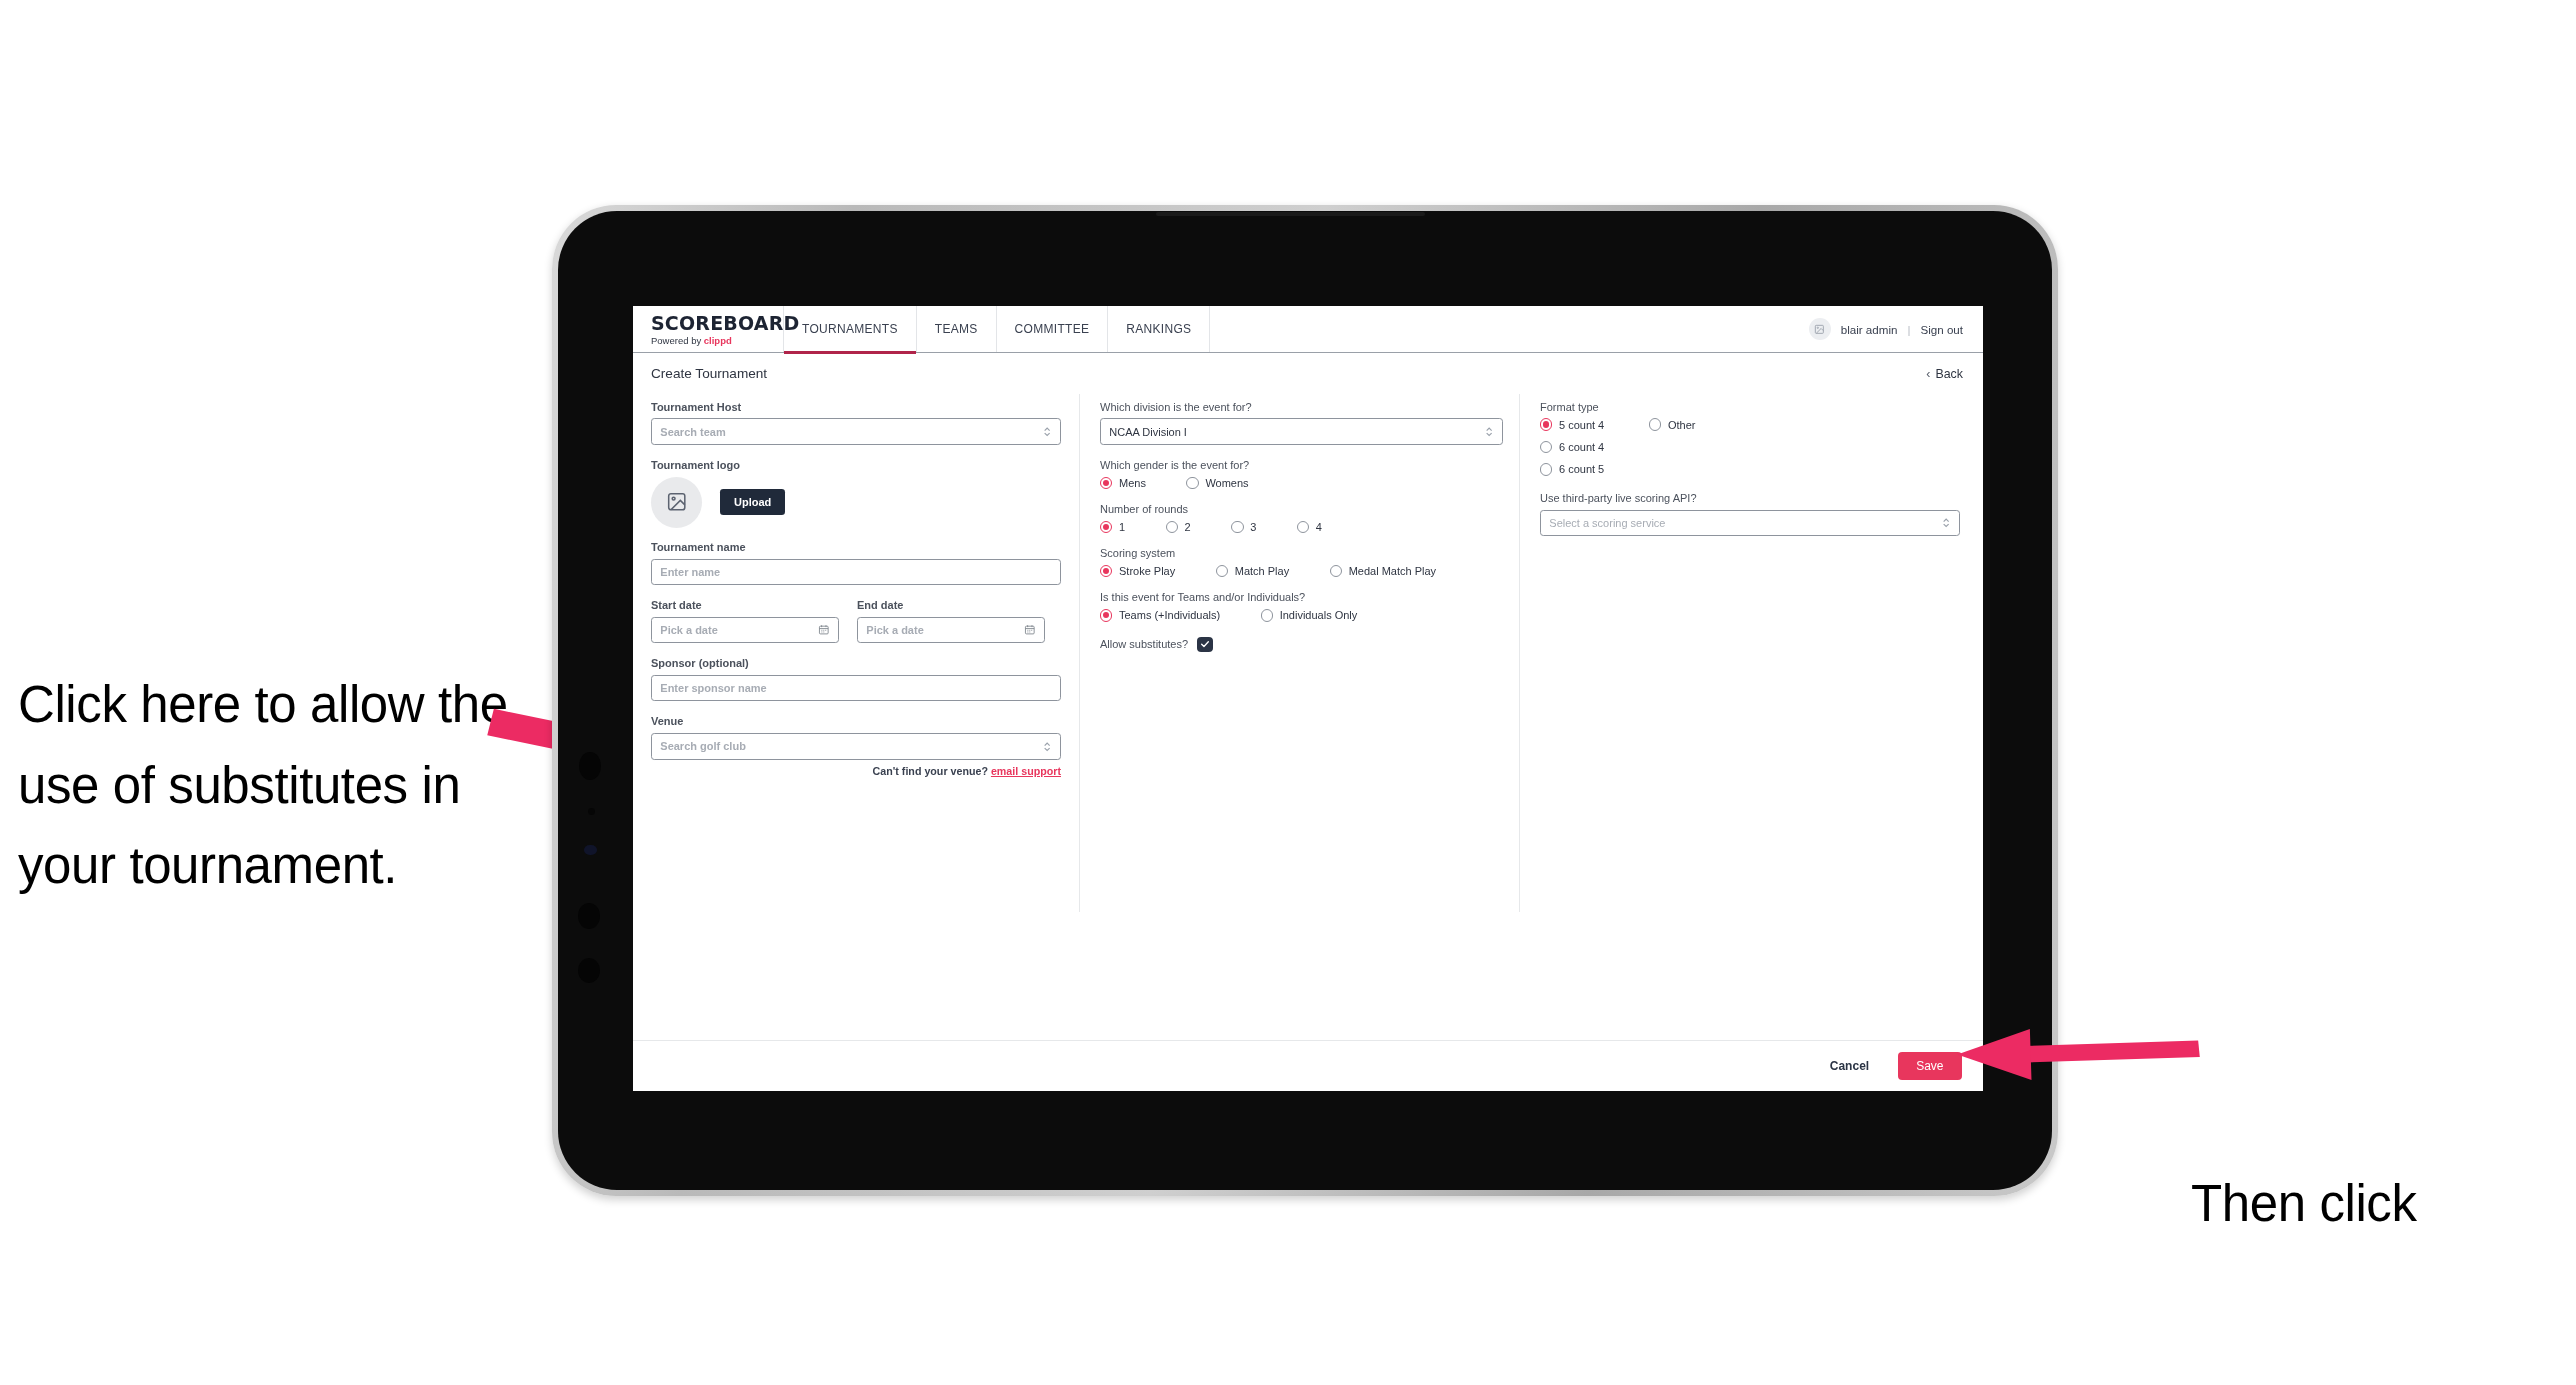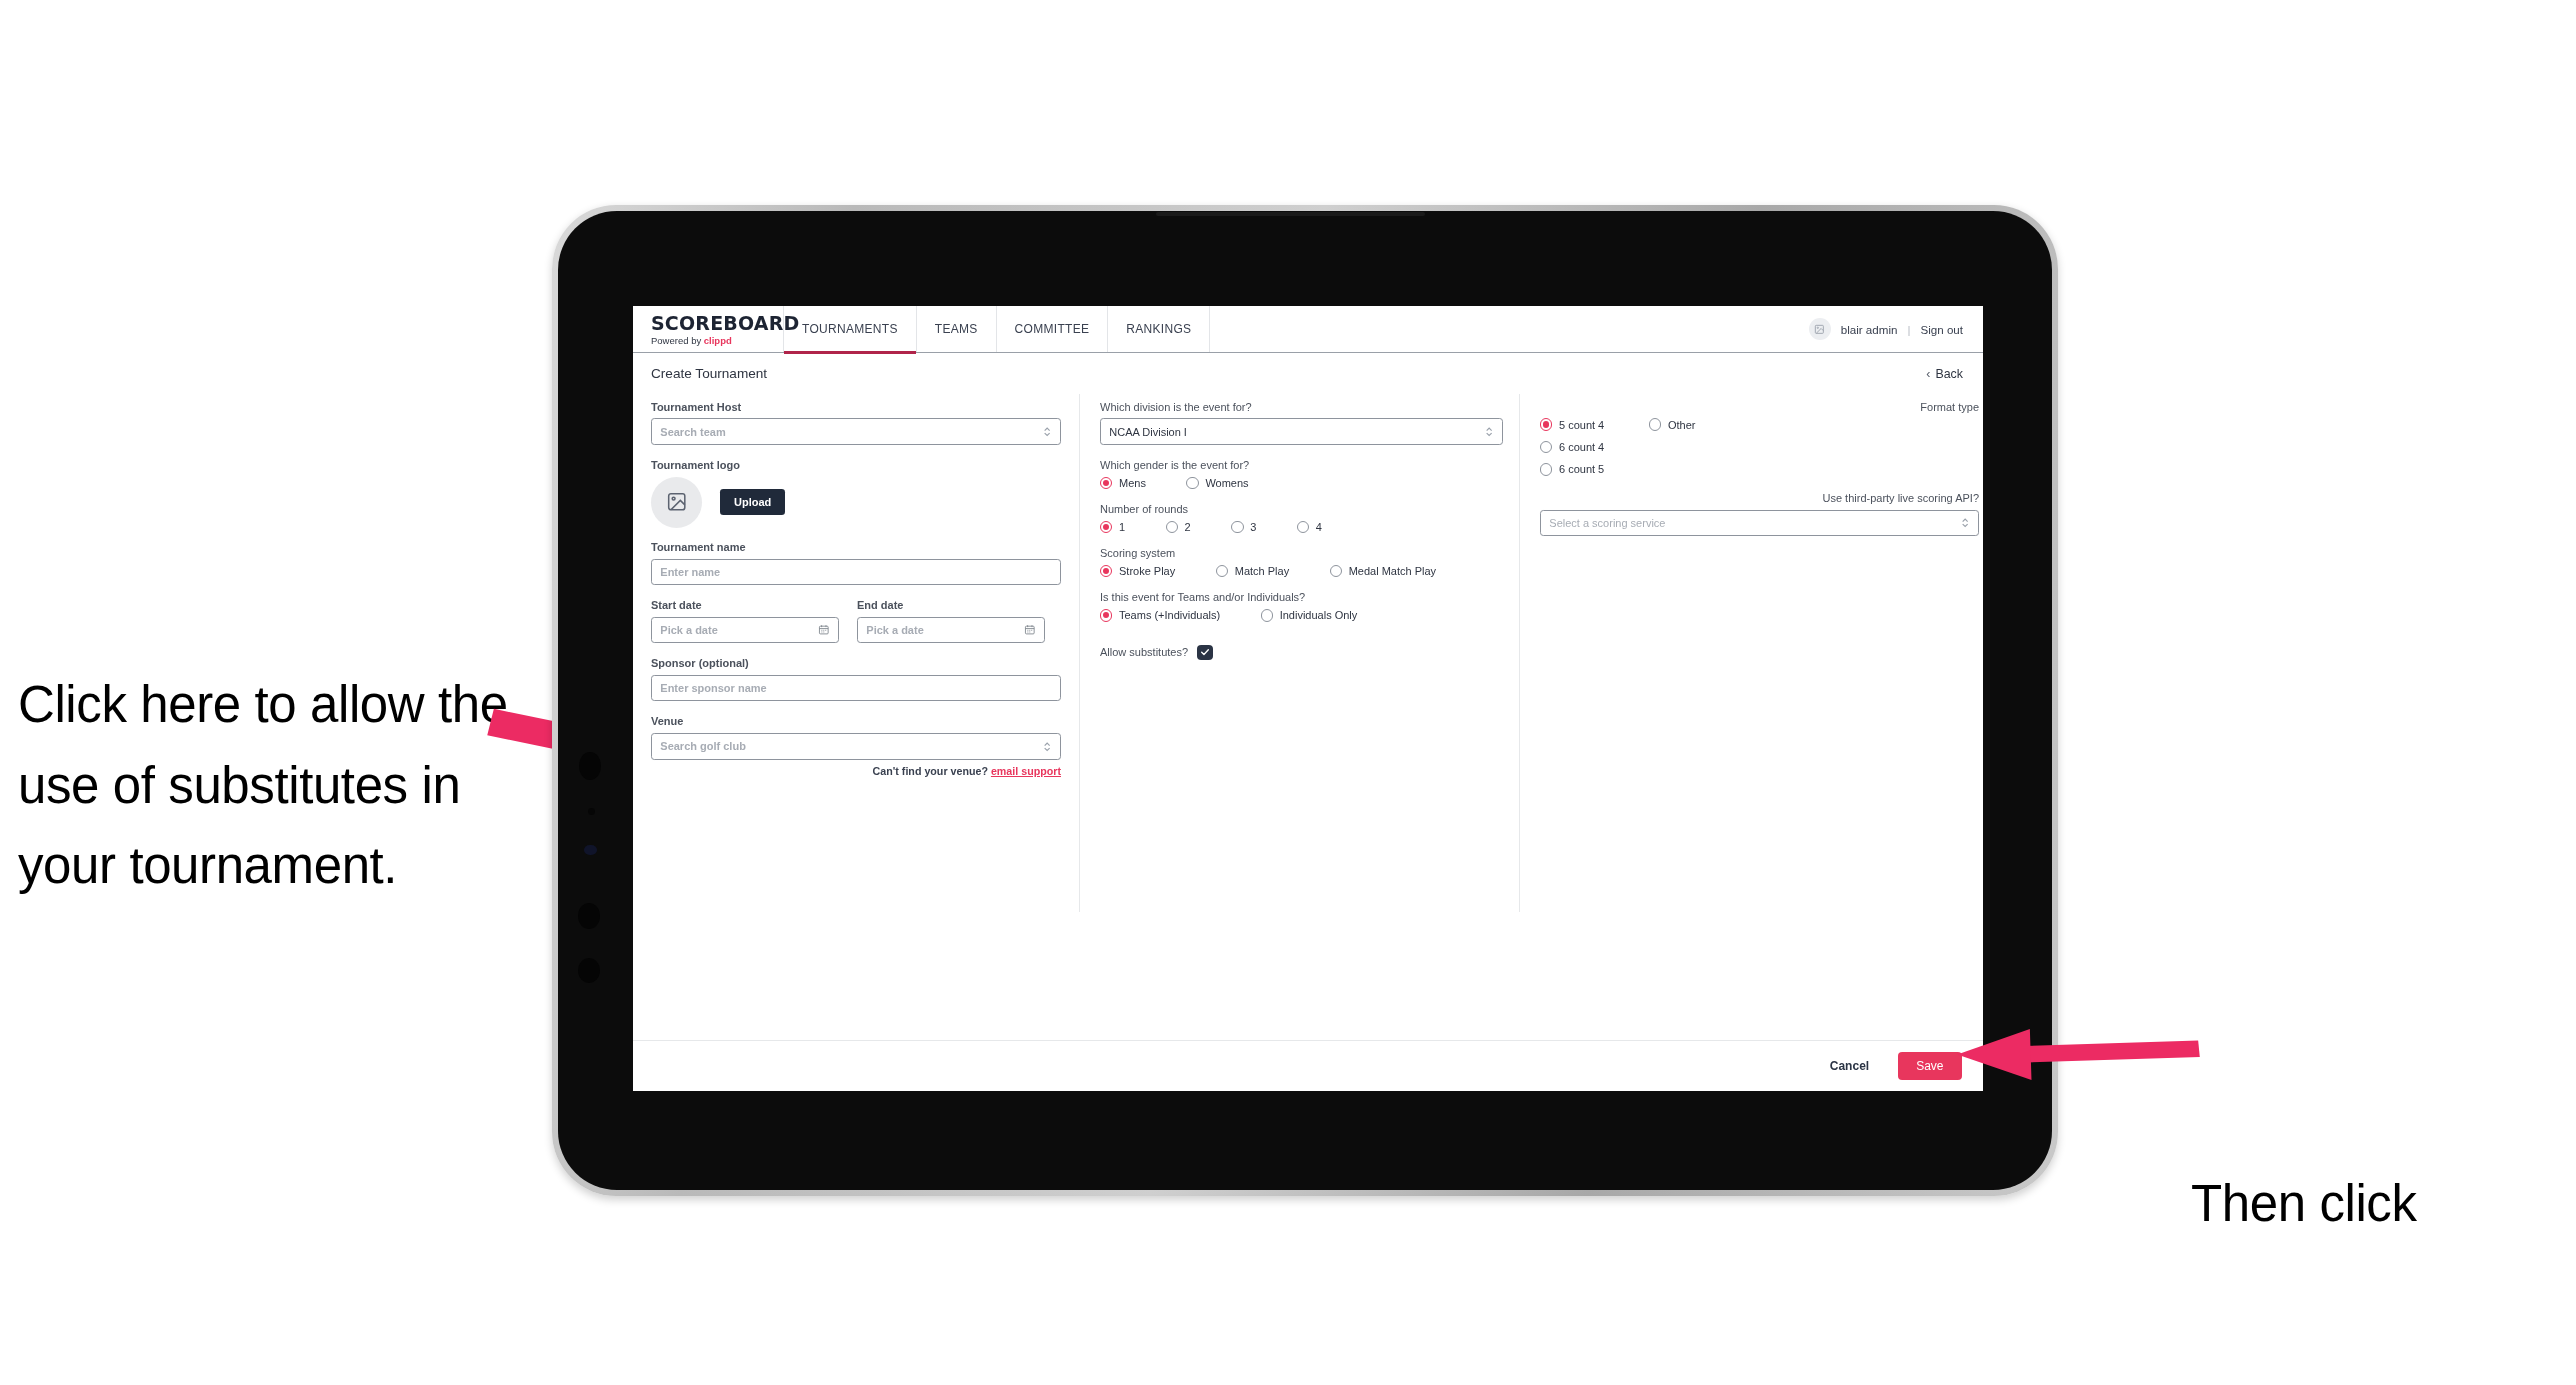--- a/index.html
+++ b/index.html
@@ -180,22 +180,22 @@
   #form-area {
     display: flex;
     height: 518px;
     padding: 0 0 0 0;
     box-sizing: border-box;
   }
   .form-col { box-sizing: border-box; padding: 6.6px 0 0 0; }
   #col-left   { width: 446px; padding-left: 18px; padding-right: 18px; font-weight: bold; }
   #col-mid    { width: 440px; padding-left: 20px; padding-right: 16.5px;
                 border-left: 0.8px solid #e6e8ea; }
-  #col-right  { flex: 1;      padding-left: 20px; padding-right: 4px;
-                border-left: 0.8px solid #e6e8ea; text-align: right; }
+  #col-right  { flex: 1;      padding-left: 20px; padding-right: 23px;
+                border-left: 0.8px solid #e6e8ea; }
 
   .field-label {
     font-size: 11px;
     color: #4b515c;
     margin-bottom: 5.8px;
   }
   .field-block { margin-bottom: 14px; }
 
   .text-input, .select-input {
     width: 100%;
@@ -284,21 +284,21 @@
     display: grid;
     grid-template-columns: 109px 1fr;
     row-gap: 10px;
     margin-bottom: 16.5px;
   }
 
   
   #subs-row {
     display: flex; align-items: center;
     gap: 9px;
-    margin-top: 23px;
+    margin-top: 15px;
   }
   #subs-label { font-size: 11px; color: #4b515c; }
   #subs-checkbox {
     width: 15.7px; height: 15.7px;
     border-radius: 4.1px;
     background: #2b3445;
     display: flex; align-items: center; justify-content: center;
     cursor: pointer;
     flex: none;
   }

